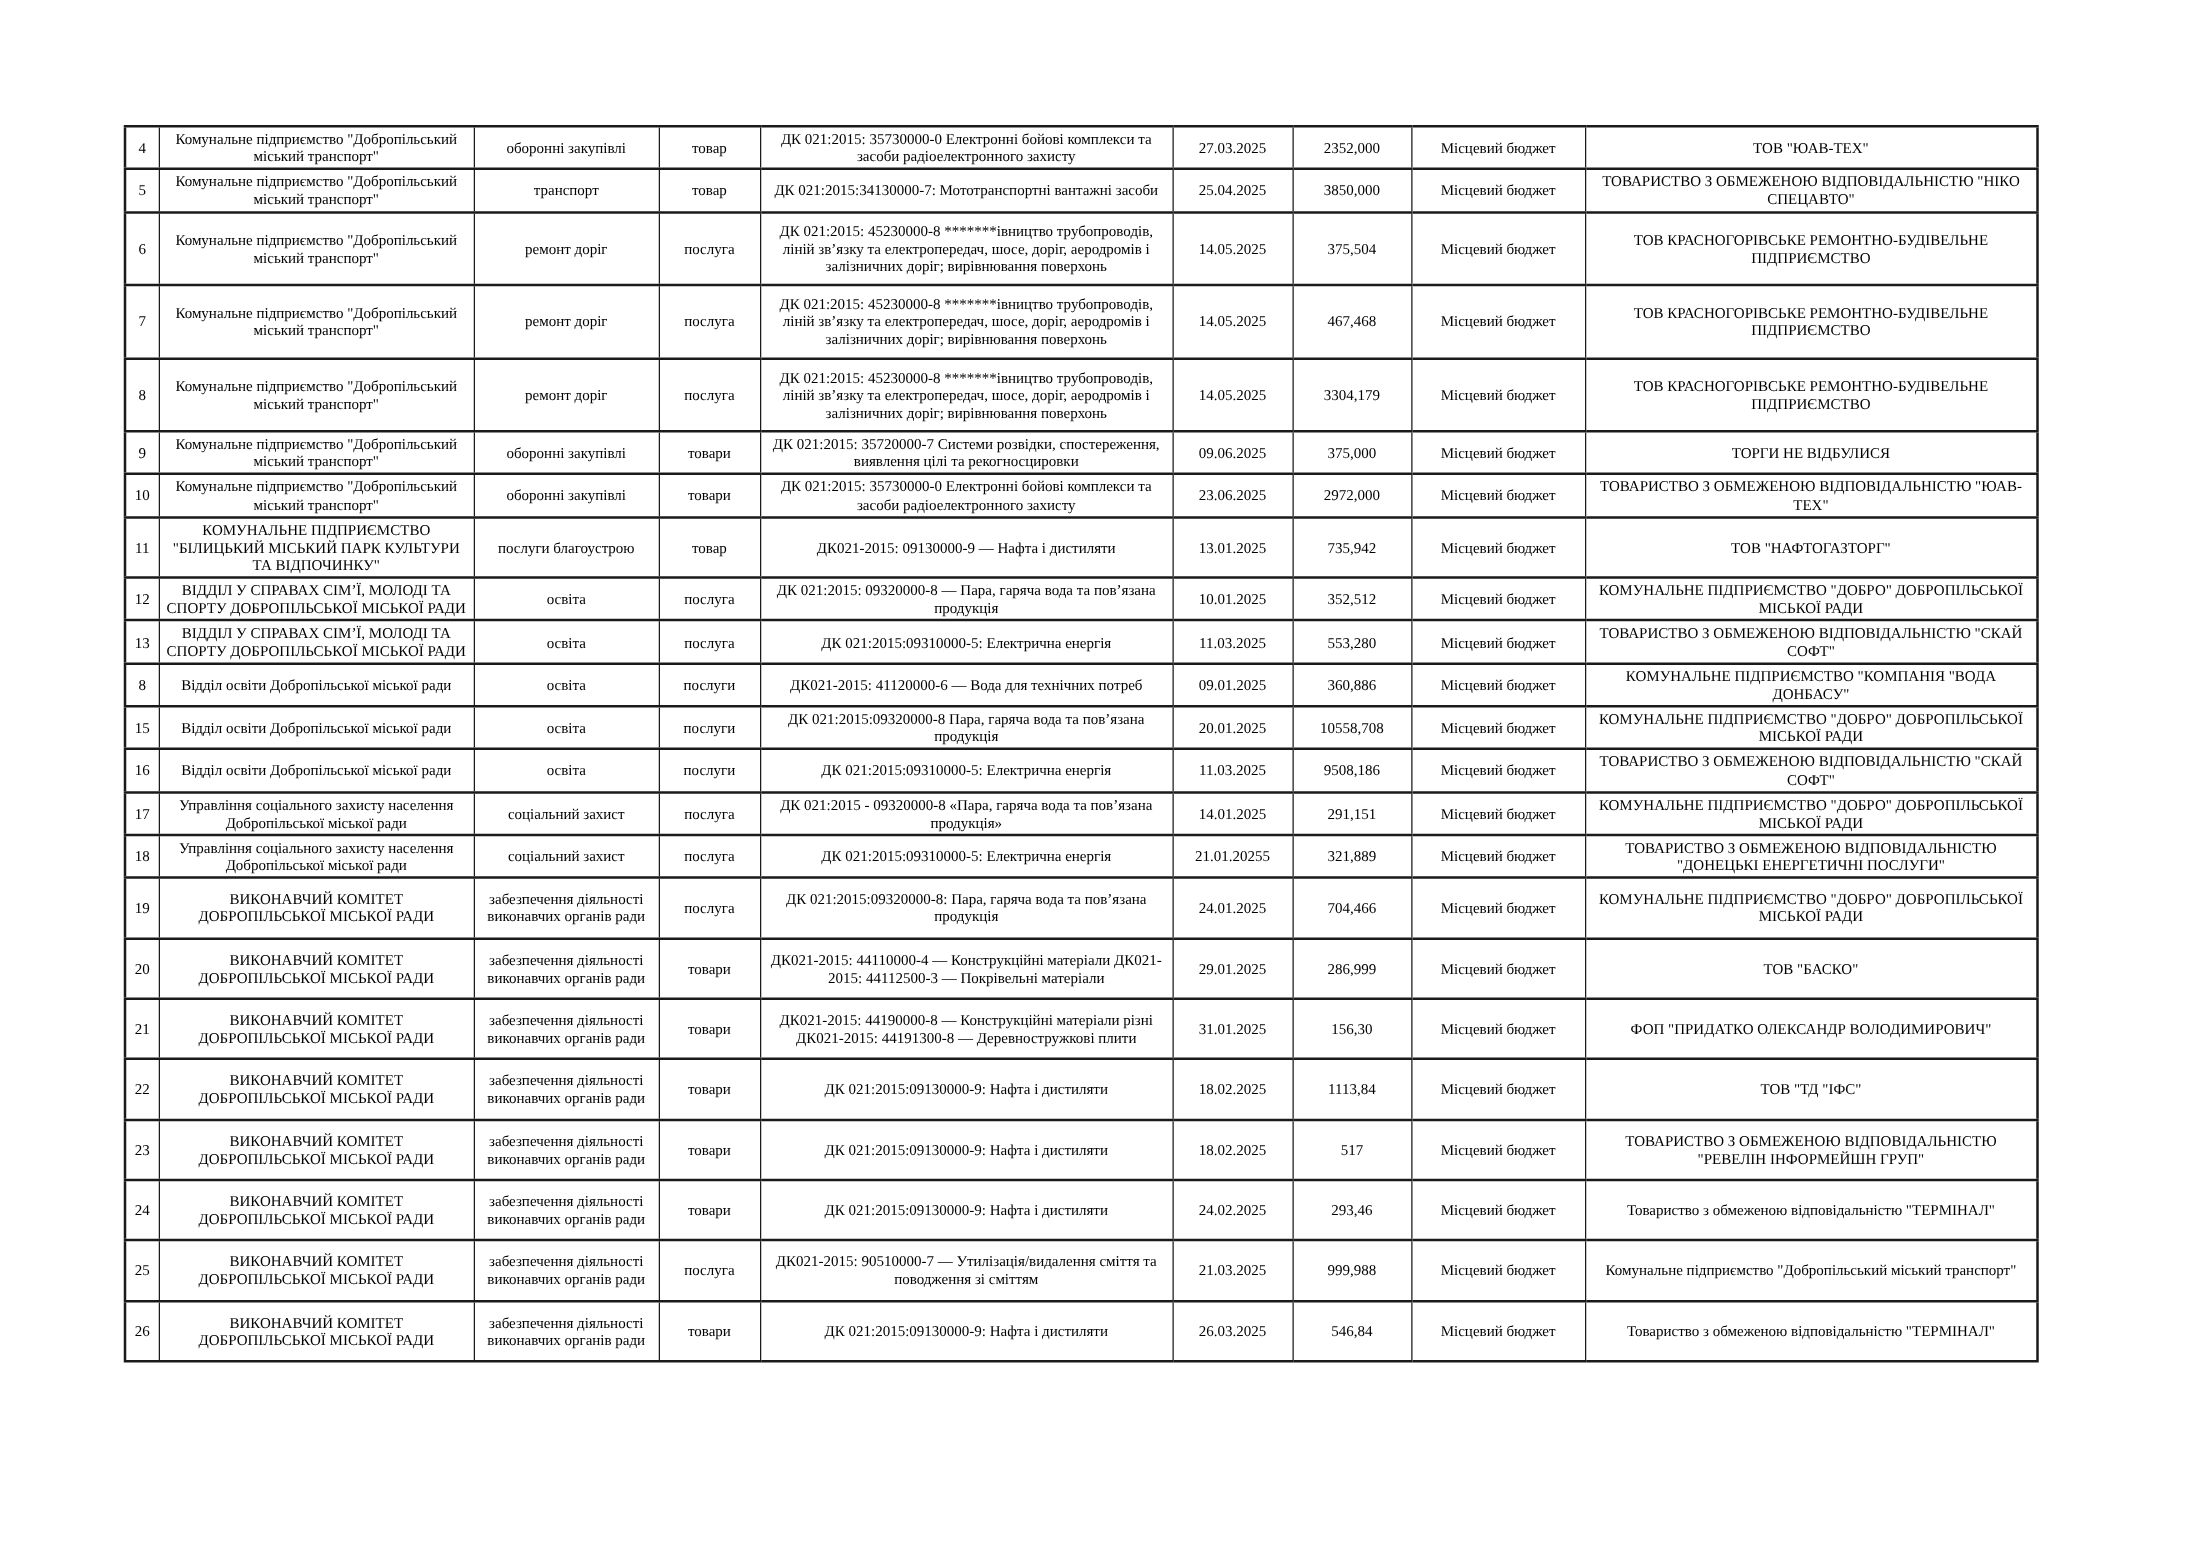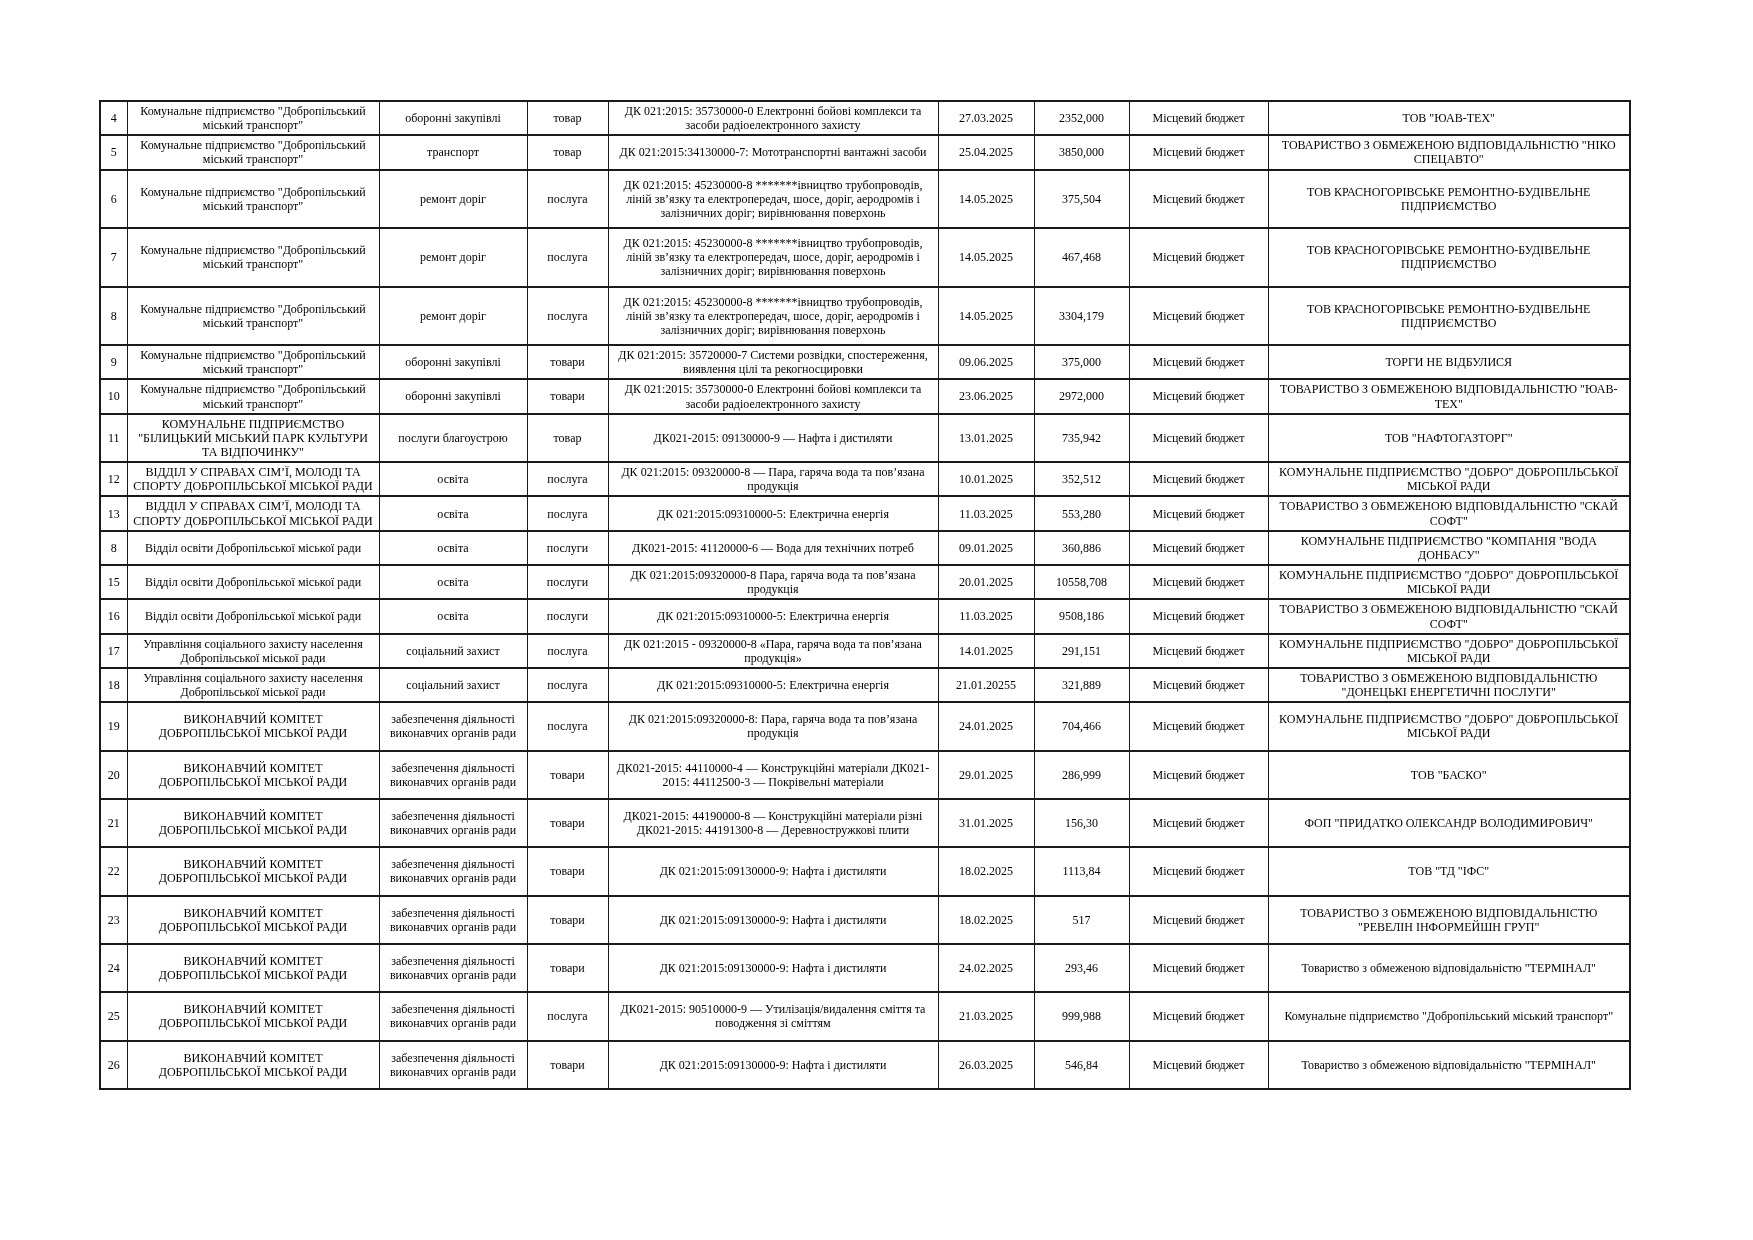--- a/index.html
+++ b/index.html
@@ -305,21 +305,21 @@
           <td class="col-date">24.02.2025</td>
           <td class="col-amount">293,46</td>
           <td class="col-budget">Місцевий бюджет</td>
           <td class="col-winner">Товариство з обмеженою відповідальністю "ТЕРМІНАЛ"</td>
         </tr>
         <tr>
           <td class="col-num">25</td>
           <td class="col-org">ВИКОНАВЧИЙ КОМІТЕТ ДОБРОПІЛЬСЬКОЇ МІСЬКОЇ РАДИ</td>
           <td class="col-category">забезпечення діяльності виконавчих органів ради</td>
           <td class="col-type">послуга</td>
-          <td class="col-desc">ДК021-2015: 90510000-9 — Утилізація/видалення сміття та поводження зі сміттям</td>
+          <td class="col-desc">ДК021-2015: 90510000-7 — Утилізація/видалення сміття та поводження зі сміттям</td>
           <td class="col-date">21.03.2025</td>
           <td class="col-amount">999,988</td>
           <td class="col-budget">Місцевий бюджет</td>
           <td class="col-winner">Комунальне підприємство "Добропільський міський транспорт"</td>
         </tr>
         <tr>
           <td class="col-num">26</td>
           <td class="col-org">ВИКОНАВЧИЙ КОМІТЕТ ДОБРОПІЛЬСЬКОЇ МІСЬКОЇ РАДИ</td>
           <td class="col-category">забезпечення діяльності виконавчих органів ради</td>
           <td class="col-type">товари</td>

